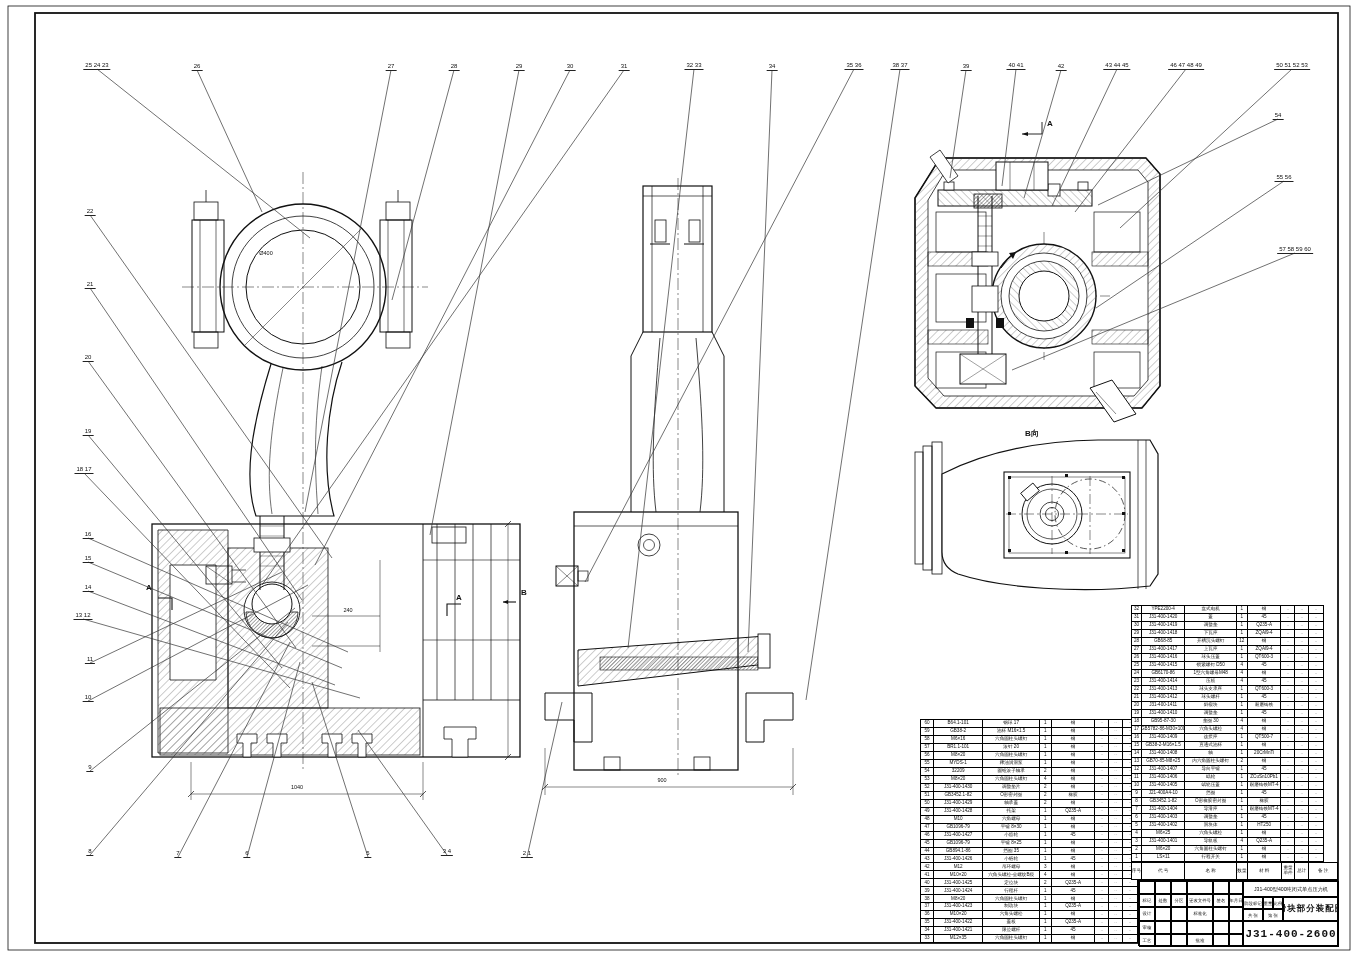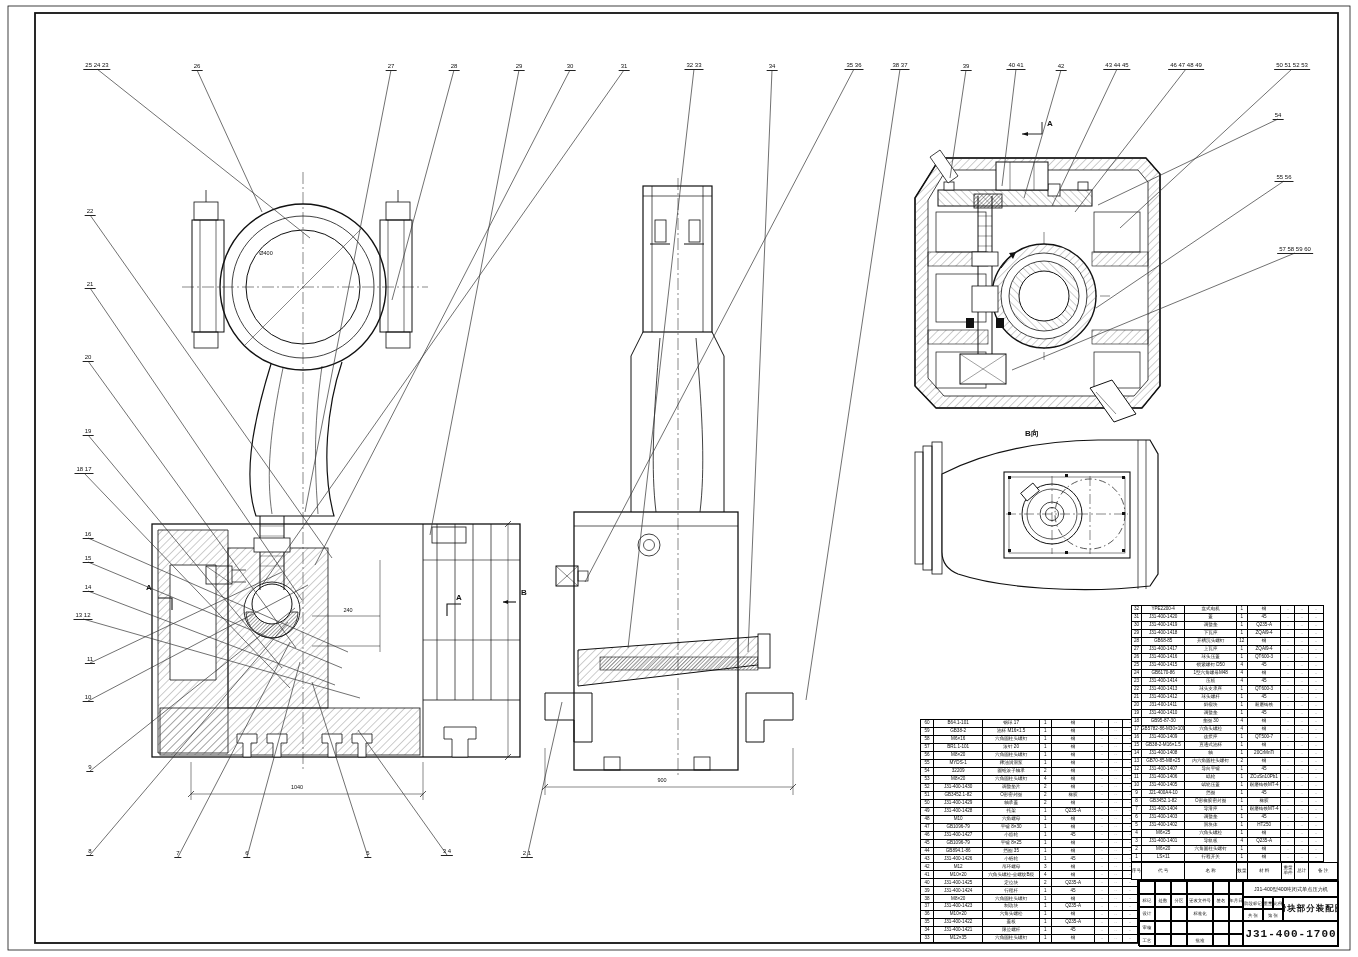--- a/index.html
+++ b/index.html
@@ -1009,16 +1009,16 @@
         <div class="tb-cell" style="left: 74px; top: 52.8px; width: 16px; height: 13.2px;"></div>
         <div class="tb-cell" style="left: 90px; top: 52.8px; width: 14px; height: 13.2px;"></div>
       </div>
     <div class="tb-cell tb-machine" style="left:104px;top:0;width:96px;height:16px;">J31-400型400吨闭式单点压力机</div>
     <div class="tb-cell" style="left:104px;top:16px;width:20px;height:12px;">阶段标记</div>
     <div class="tb-cell" style="left:124px;top:16px;width:10px;height:12px;">重量</div>
     <div class="tb-cell" style="left:134px;top:16px;width:10px;height:12px;">比例</div>
     <div class="tb-cell" style="left:104px;top:28px;width:20px;height:12px;">共 张</div>
     <div class="tb-cell" style="left:124px;top:28px;width:20px;height:12px;">第 张</div>
     <div class="tb-cell tb-title" style="left:144px;top:16px;width:56px;height:24px;">滑块部分装配图</div>
-    <div class="tb-cell tb-number" style="left:104px;top:40px;width:96px;height:26px;">J31-400-1700</div>
+    <div class="tb-cell tb-number" style="left:104px;top:40px;width:96px;height:26px;">J31-400-2600</div>
   </div>
 
 </div>
 
 </body></html>

